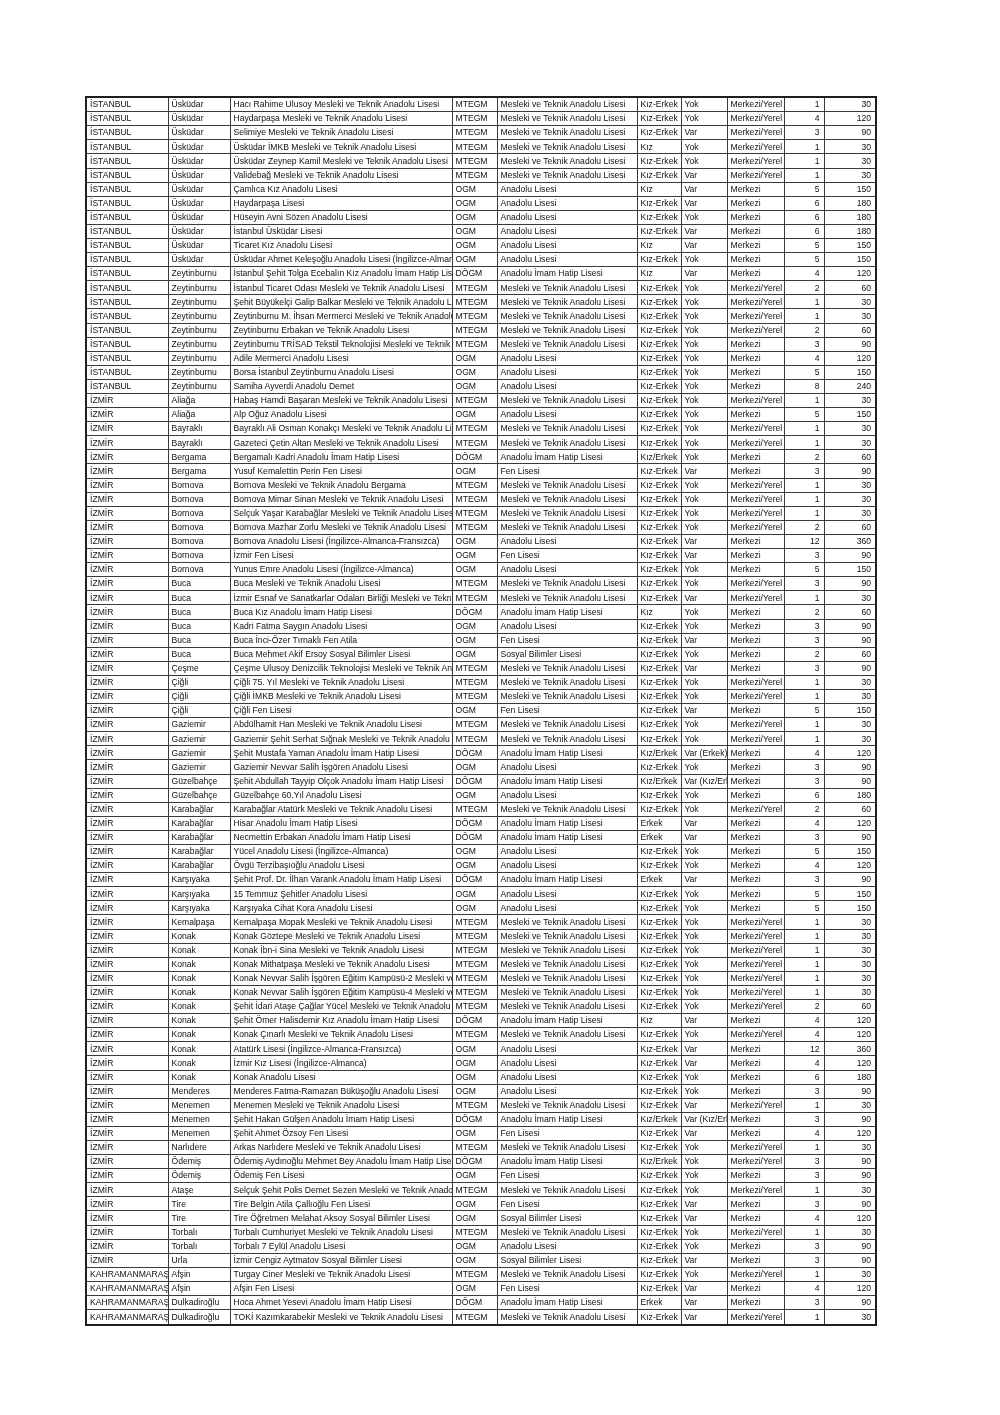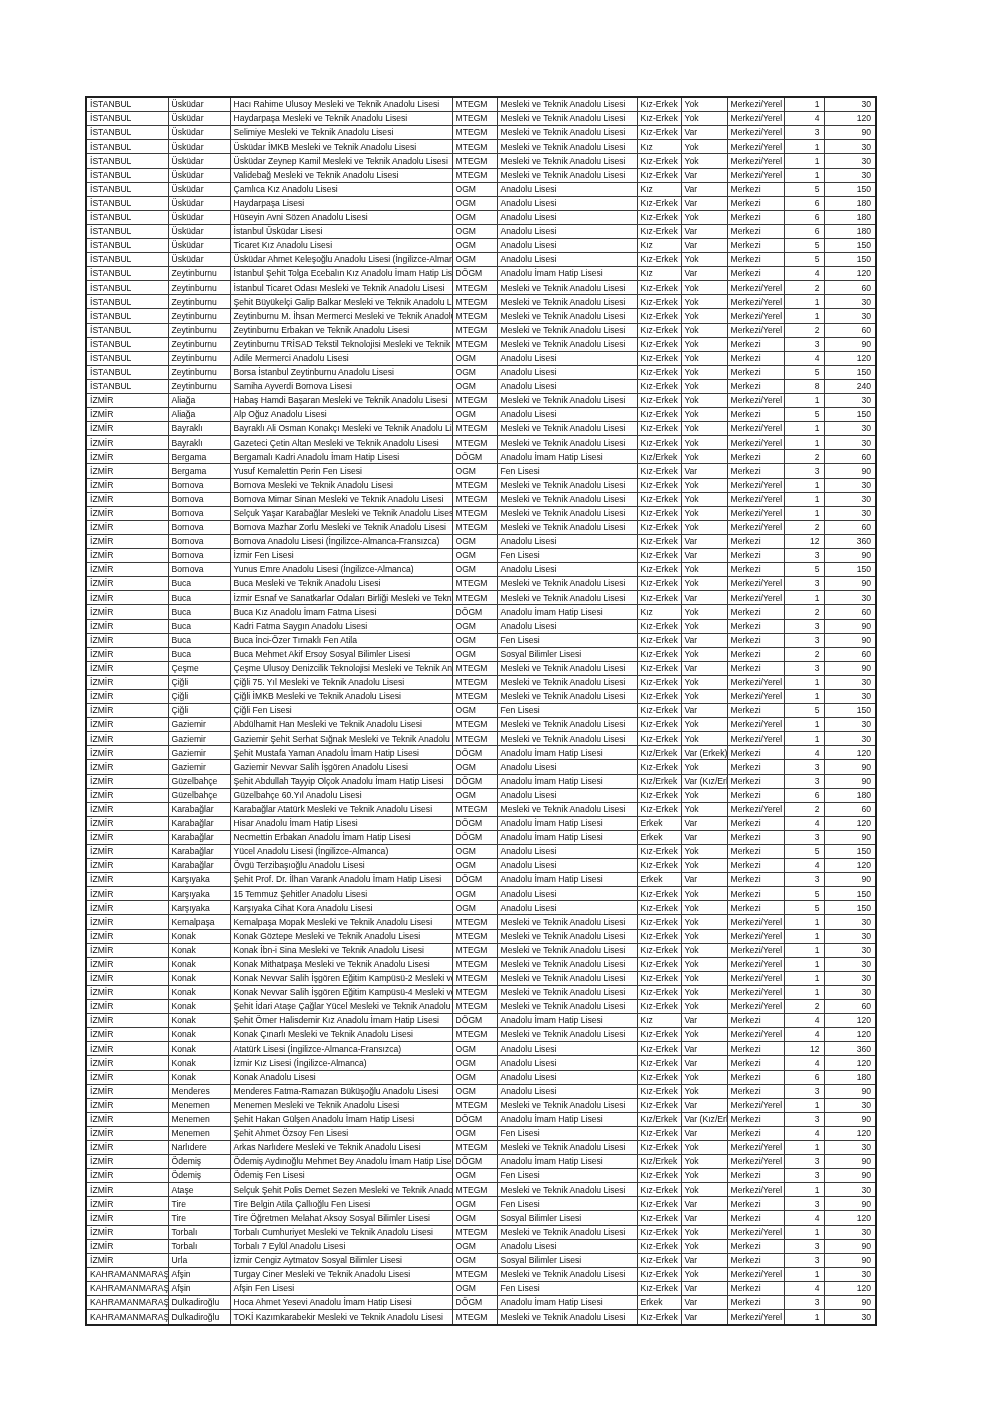--- a/index.html
+++ b/index.html
@@ -301,21 +301,21 @@
           <td>Anadolu Lisesi</td>
           <td>Kız-Erkek</td>
           <td>Yok</td>
           <td>Merkezi</td>
           <td class="num">5</td>
           <td class="num">150</td>
         </tr>
         <tr>
           <td>İSTANBUL</td>
           <td>Zeytinburnu</td>
-          <td>Samiha Ayverdi Bornova Lisesi</td>
+          <td>Samiha Ayverdi Anadolu Demet</td>
           <td>OGM</td>
           <td>Anadolu Lisesi</td>
           <td>Kız-Erkek</td>
           <td>Yok</td>
           <td>Merkezi</td>
           <td class="num">8</td>
           <td class="num">240</td>
         </tr>
         <tr>
           <td>İZMİR</td>
@@ -385,21 +385,21 @@
           <td>Fen Lisesi</td>
           <td>Kız-Erkek</td>
           <td>Var</td>
           <td>Merkezi</td>
           <td class="num">3</td>
           <td class="num">90</td>
         </tr>
         <tr>
           <td>İZMİR</td>
           <td>Bornova</td>
-          <td>Bornova Mesleki ve Teknik Anadolu Lisesi</td>
+          <td>Bornova Mesleki ve Teknik Anadolu Bergama</td>
           <td>MTEGM</td>
           <td>Mesleki ve Teknik Anadolu Lisesi</td>
           <td>Kız-Erkek</td>
           <td>Yok</td>
           <td>Merkezi/Yerel</td>
           <td class="num">1</td>
           <td class="num">30</td>
         </tr>
         <tr>
           <td>İZMİR</td>
@@ -493,21 +493,21 @@
           <td>Mesleki ve Teknik Anadolu Lisesi</td>
           <td>Kız-Erkek</td>
           <td>Var</td>
           <td>Merkezi/Yerel</td>
           <td class="num">1</td>
           <td class="num">30</td>
         </tr>
         <tr>
           <td>İZMİR</td>
           <td>Buca</td>
-          <td>Buca Kız Anadolu İmam Fatma Lisesi</td>
+          <td>Buca Kız Anadolu İmam Hatip Lisesi</td>
           <td>DÖGM</td>
           <td>Anadolu İmam Hatip Lisesi</td>
           <td>Kız</td>
           <td>Yok</td>
           <td>Merkezi</td>
           <td class="num">2</td>
           <td class="num">60</td>
         </tr>
         <tr>
           <td>İZMİR</td>

